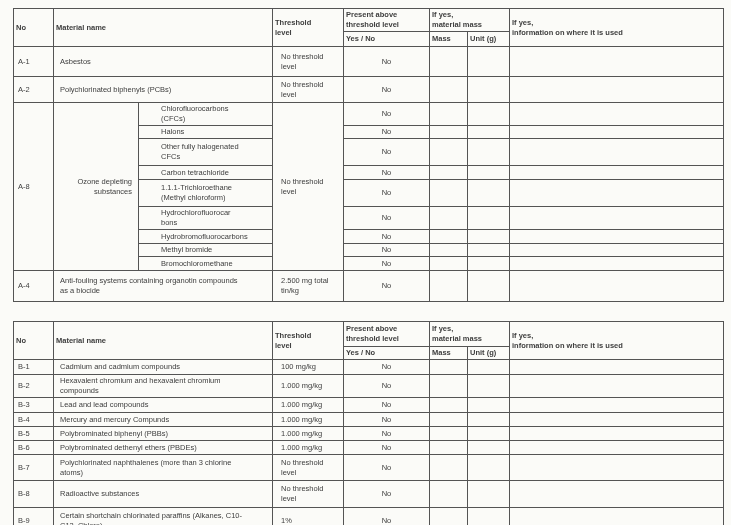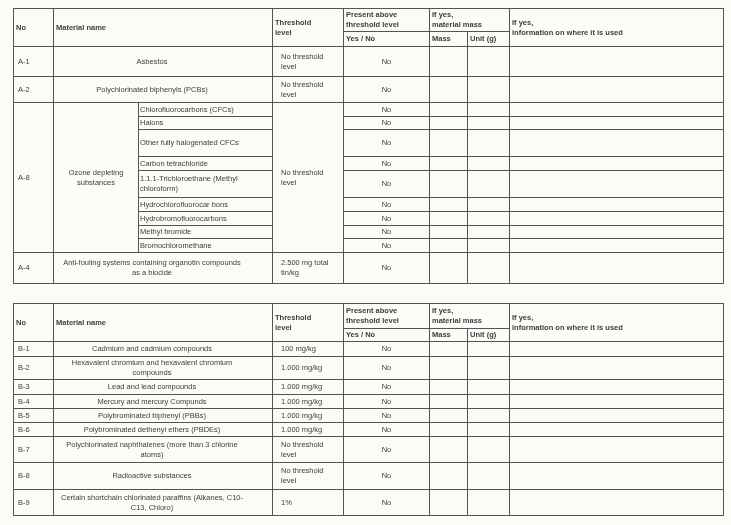--- a/index.html
+++ b/index.html
@@ -21,23 +21,23 @@
     color: #3d3d3d;
   }
   td {
     border: 1px solid #545454;
     padding: 1px 4px;
     vertical-align: middle;
     overflow: hidden;
   }
   .th { font-weight: bold; padding: 1px 2px; }
   .noc { text-align: left; }               
-  .mat { text-align: center; padding: 1px 28px 1px 6px; margin-left: 8px; }  
-  .lab { text-align: center; padding: 1px 6px; }           
-  .sub { text-align: left; padding: 1px 26px 1px 1px; }  
+  .mat { text-align: left; padding: 1px 28px 1px 6px; margin-left: 8px; }  
+  .lab { text-align: right; padding: 1px 6px; }           
+  .sub { text-align: left; padding: 1px 26px 1px 22px; }  
   .thr { text-align: left; padding: 1px 8px; }         
   .yn  { text-align: center; }                           
   .gap { height: 19px; }
 </style>
 </head>
 <body>
 
 <div class="page">
 
   <table>

